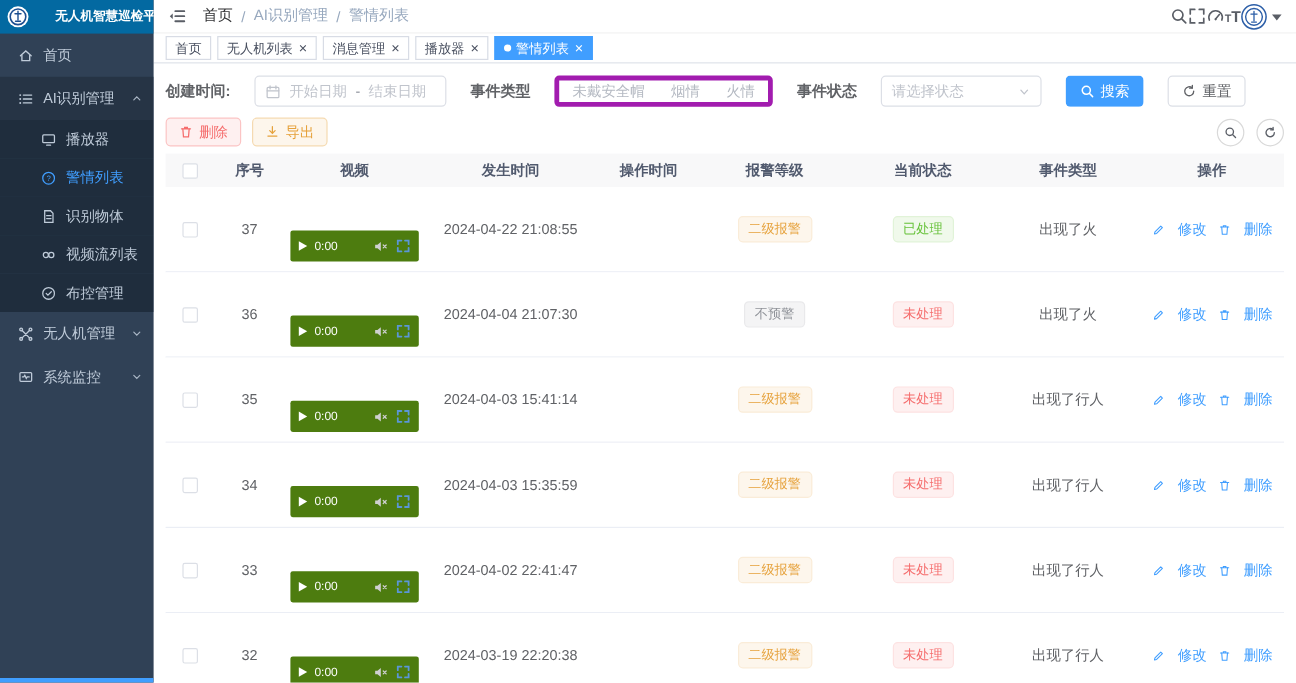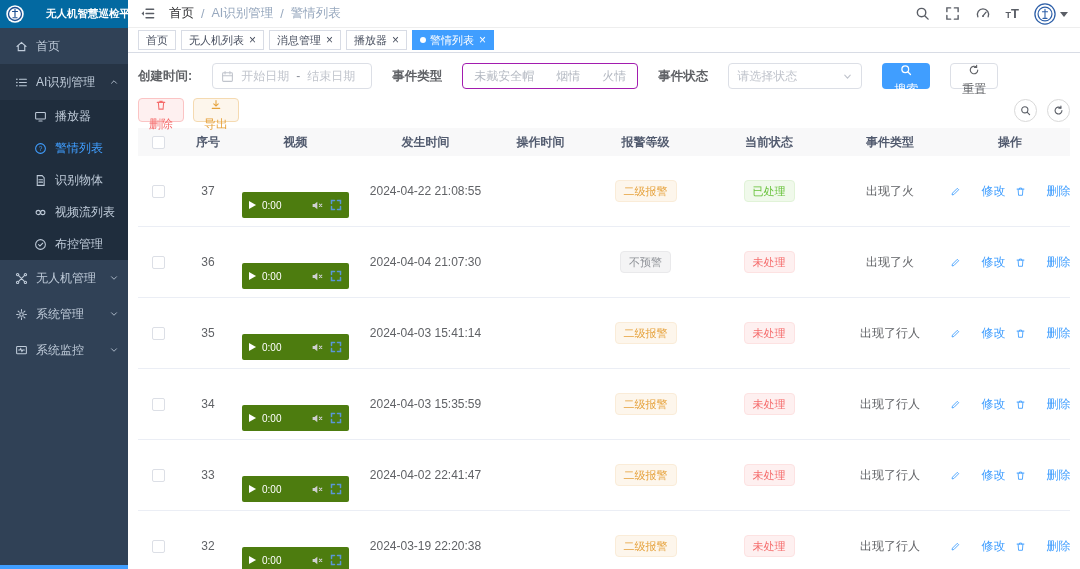--- a/index.html
+++ b/index.html
@@ -29,21 +29,21 @@
   
   .main { flex:1; min-width:0; display:flex; flex-direction:column; }
 
   .navbar { height:28px; flex-shrink:0; display:flex; align-items:center; padding:0 12px;
     background:#fff; border-bottom:1px solid #f0f0f0; }
   .hamburger { display:flex; align-items:center; cursor:pointer; color:#5a5e66; }
   .breadcrumb { display:flex; align-items:center; gap:7px; margin-left:14px; font-size:12.5px; }
   .crumb-first { color:#303133; cursor:pointer; }
   .crumb { color:#97a8be; }
   .crumb-sep { color:#97a8be; }
-  .nav-right { margin-left:auto; display:flex; align-items:center; gap:15px; color:#5a5e66; }
+  .nav-right { margin-left:auto; display:flex; align-items:center; color:#5a5e66; }
   .nav-icon { display:flex; align-items:center; cursor:pointer; }
   .size-icon { font-size:13px; font-weight:bold; cursor:pointer; line-height:1; }
   .size-icon i { font-style:normal; font-size:9px; }
   .avatar-wrap { display:flex; align-items:center; gap:4px; cursor:pointer; }
   .caret-down { width:0; height:0; border-left:4px solid transparent; border-right:4px solid transparent; border-top:5px solid #5a5e66; margin-top:2px; }
 
   .tags-bar { height:25px; flex-shrink:0; display:flex; align-items:center; gap:5px; padding:0 10px;
     background:#fff; border-bottom:1px solid #d8dce5; box-shadow:0 1px 3px rgba(0,0,0,.06); }
   .tab { height:20px; display:flex; align-items:center; gap:4px; padding:0 7px;
     border:1px solid #d8dce5; background:#fff; color:#495060; font-size:11px; cursor:pointer; white-space:nowrap; }
@@ -52,26 +52,26 @@
   .tab-close { font-size:12px; line-height:1; margin-left:1px; }
 
   .content { flex:1; padding:10px 10px 0; overflow:hidden; background:#fff; }
 
   
   .filter-row { display:flex; align-items:center; gap:20px; }
   .flabel { font-weight:bold; color:#606266; font-size:12.5px; white-space:nowrap; }
   .date-input { width:160px; height:26px; border:1px solid #dcdfe6; border-radius:4px;
     display:flex; align-items:center; gap:7px; padding:0 8px; color:#c0c4cc; font-size:12px; cursor:text; }
   .date-sep { color:#8a8f99; }
-  .radio-group { height:26px; border:1px solid #a21caf; border-radius:4px; display:flex; align-items:center; background:#fff; }
+  .radio-group { height:26px; border:4px solid #a21caf; border-radius:4px; display:flex; align-items:center; background:#fff; }
   .radio-opt { padding:0 11px; color:#b4b9c2; font-size:12px; cursor:pointer; white-space:nowrap; }
   .select { width:134px; height:26px; border:1px solid #dcdfe6; border-radius:4px;
     display:flex; align-items:center; justify-content:space-between; padding:0 8px; color:#c0c4cc; font-size:12px; cursor:pointer; }
   .btn { height:26px; border-radius:4px; display:inline-flex; align-items:center; gap:5px;
-    font-size:12px; padding:0 11px; border:1px solid transparent; cursor:pointer; white-space:nowrap;flex-direction:column; }
+    font-size:12px; padding:0 11px; border:1px solid transparent; cursor:pointer; white-space:nowrap; }
   .btn-primary { background:#409eff; color:#fff; }
   .btn-default { background:#fff; border-color:#dcdfe6; color:#606266; }
 
   
   .toolbar-row { display:flex; align-items:center; gap:9px; margin-top:9px; }
   .btn-sm { height:24px; padding:0 10px; }
   .btn-danger { background:#fef0f0; border-color:#fbc4c4; color:#f56c6c; }
   .btn-warning { background:#fdf6ec; border-color:#f5dab1; color:#e6a23c; }
   .toolbar-right { margin-left:auto; display:flex; gap:10px; }
   .circle-btn { width:23px; height:23px; border-radius:50%; border:1px solid #d9d9d9; background:#fff;
@@ -94,21 +94,21 @@
   .vp-time { color:#fff; font-size:10px; }
   .vp-right { margin-left:auto; display:flex; align-items:center; gap:6px; }
 
   .tag { height:22px; line-height:20px; padding:0 8px; border:1px solid; border-radius:4px; font-size:11px; white-space:nowrap; }
   .tag-warning { background:#fdf6ec; border-color:#faecd8; color:#e6a23c; }
   .tag-info    { background:#f4f4f5; border-color:#e9e9eb; color:#909399; }
   .tag-success { background:#f0f9eb; border-color:#e1f3d8; color:#67c23a; }
   .tag-danger  { background:#fef0f0; border-color:#fde2e2; color:#f56c6c; }
 
   .links { display:flex; gap:9px; }
-  .link { color:#409eff; display:inline-flex; align-items:center; gap:21px; font-size:12px; cursor:pointer; white-space:nowrap; }
+  .link { color:#409eff; display:inline-flex; align-items:center; gap:11px; font-size:12px; cursor:pointer; white-space:nowrap; }
 </style>
 </head>
 <body>
 
 <div class="app">
 
   <aside class="sidebar">
     <div class="logo-bar">
       <span style="display:flex">
         <svg width="20" height="20" viewBox="0 0 24 24">
@@ -198,34 +198,20 @@
         <span style="display:flex">
             <svg width="13" height="13" viewBox="0 0 16 16" fill="none" stroke="currentColor" stroke-width="1.4" stroke-linecap="round">
               <path d="M4.5 4.5 L11.5 11.5 M11.5 4.5 L4.5 11.5"></path>
               <circle cx="3.2" cy="3.2" r="1.4"></circle>
               <circle cx="12.8" cy="3.2" r="1.4"></circle>
               <circle cx="3.2" cy="12.8" r="1.4"></circle>
               <circle cx="12.8" cy="12.8" r="1.4"></circle>
             </svg>
           </span>
         <span>无人机管理</span>
-        <span class="chev" style="display:flex">
-            <svg width="10" height="10" viewBox="0 0 16 16" fill="none" stroke="currentColor" stroke-width="1.6" stroke-linecap="round">
-              <path d="M4 6 L8 10 L12 6"></path>
-            </svg>
-          </span>
-      </div>
-      <div class="menu-item">
-        <span style="display:flex">
-            <svg width="13" height="13" viewBox="0 0 16 16" fill="none" stroke="currentColor" stroke-width="1.3" stroke-linecap="round">
-              <circle cx="8" cy="8" r="2.2"></circle>
-              <path d="M8 2 V4 M8 12 V14 M2 8 H4 M12 8 H14 M3.8 3.8 L5.2 5.2 M10.8 10.8 L12.2 12.2 M12.2 3.8 L10.8 5.2 M5.2 10.8 L3.8 12.2"></path>
-            </svg>
-          </span>
-        <span>系统管理</span>
         <span class="chev" style="display:flex">
             <svg width="10" height="10" viewBox="0 0 16 16" fill="none" stroke="currentColor" stroke-width="1.6" stroke-linecap="round">
               <path d="M4 6 L8 10 L12 6"></path>
             </svg>
           </span>
       </div>
       <div class="menu-item">
         <span style="display:flex">
             <svg width="13" height="13" viewBox="0 0 16 16" fill="none" stroke="currentColor" stroke-width="1.3" stroke-linecap="round">
               <rect x="2" y="3" width="12" height="9" rx="1"></rect>

